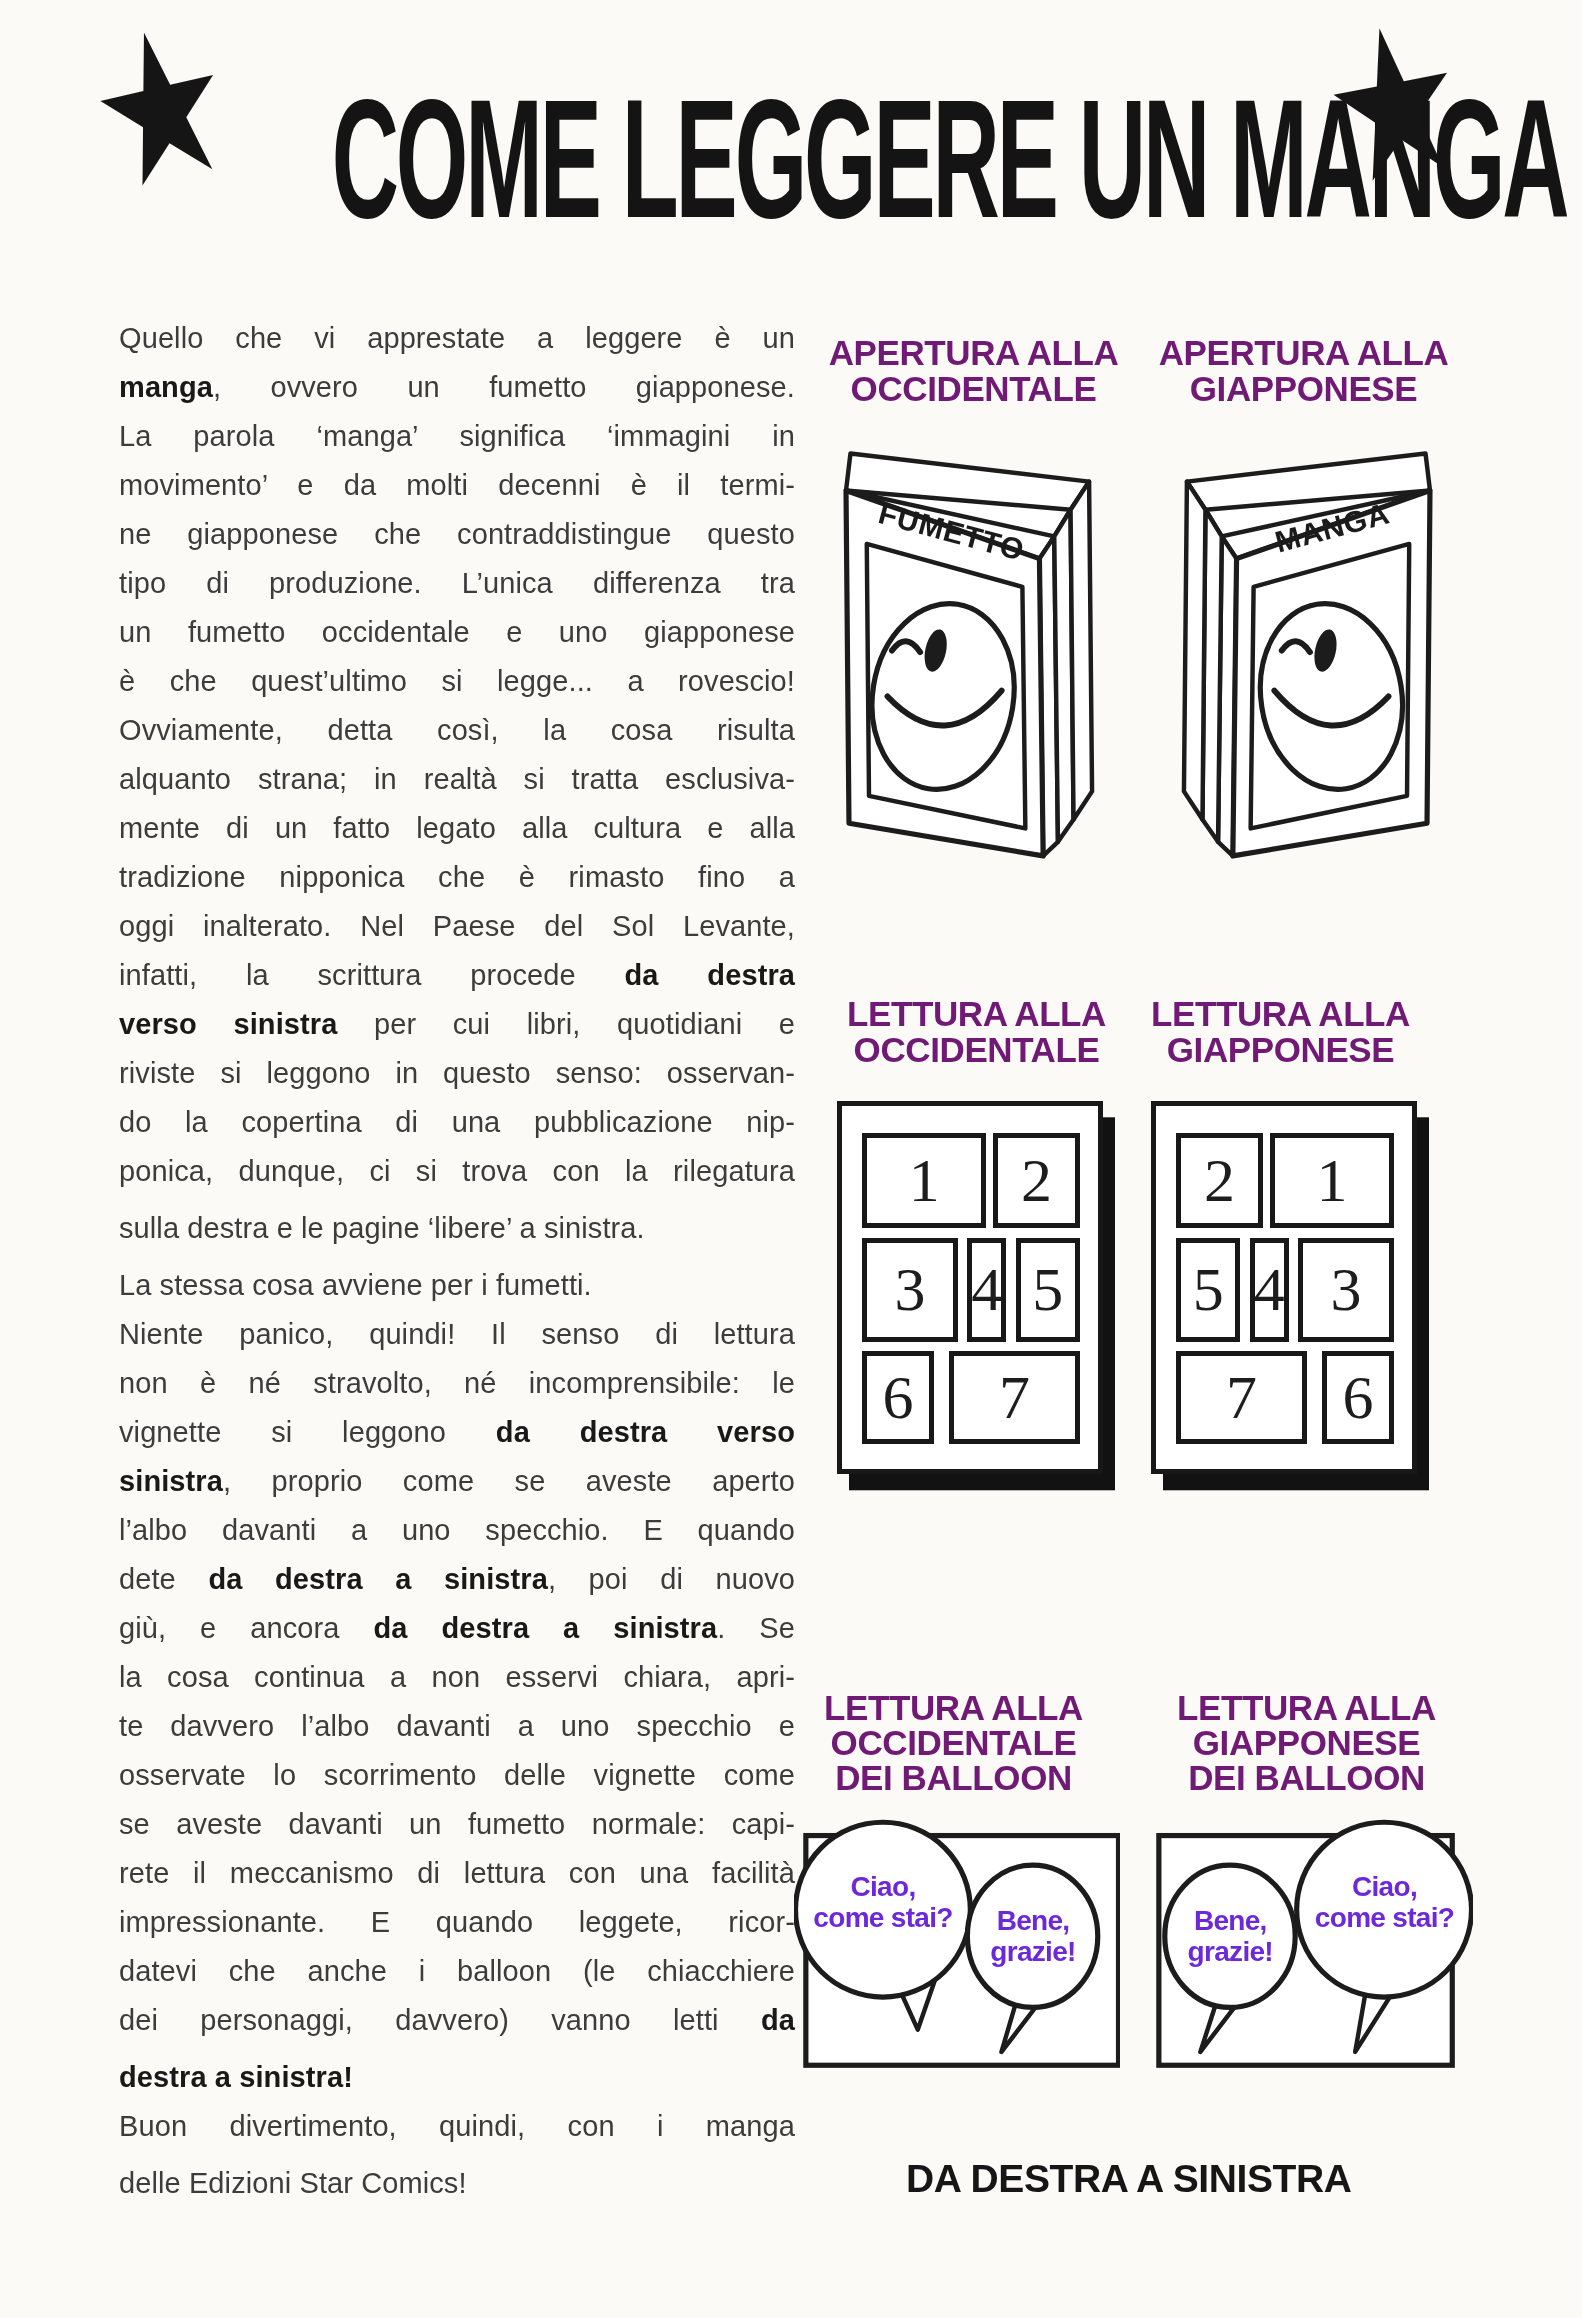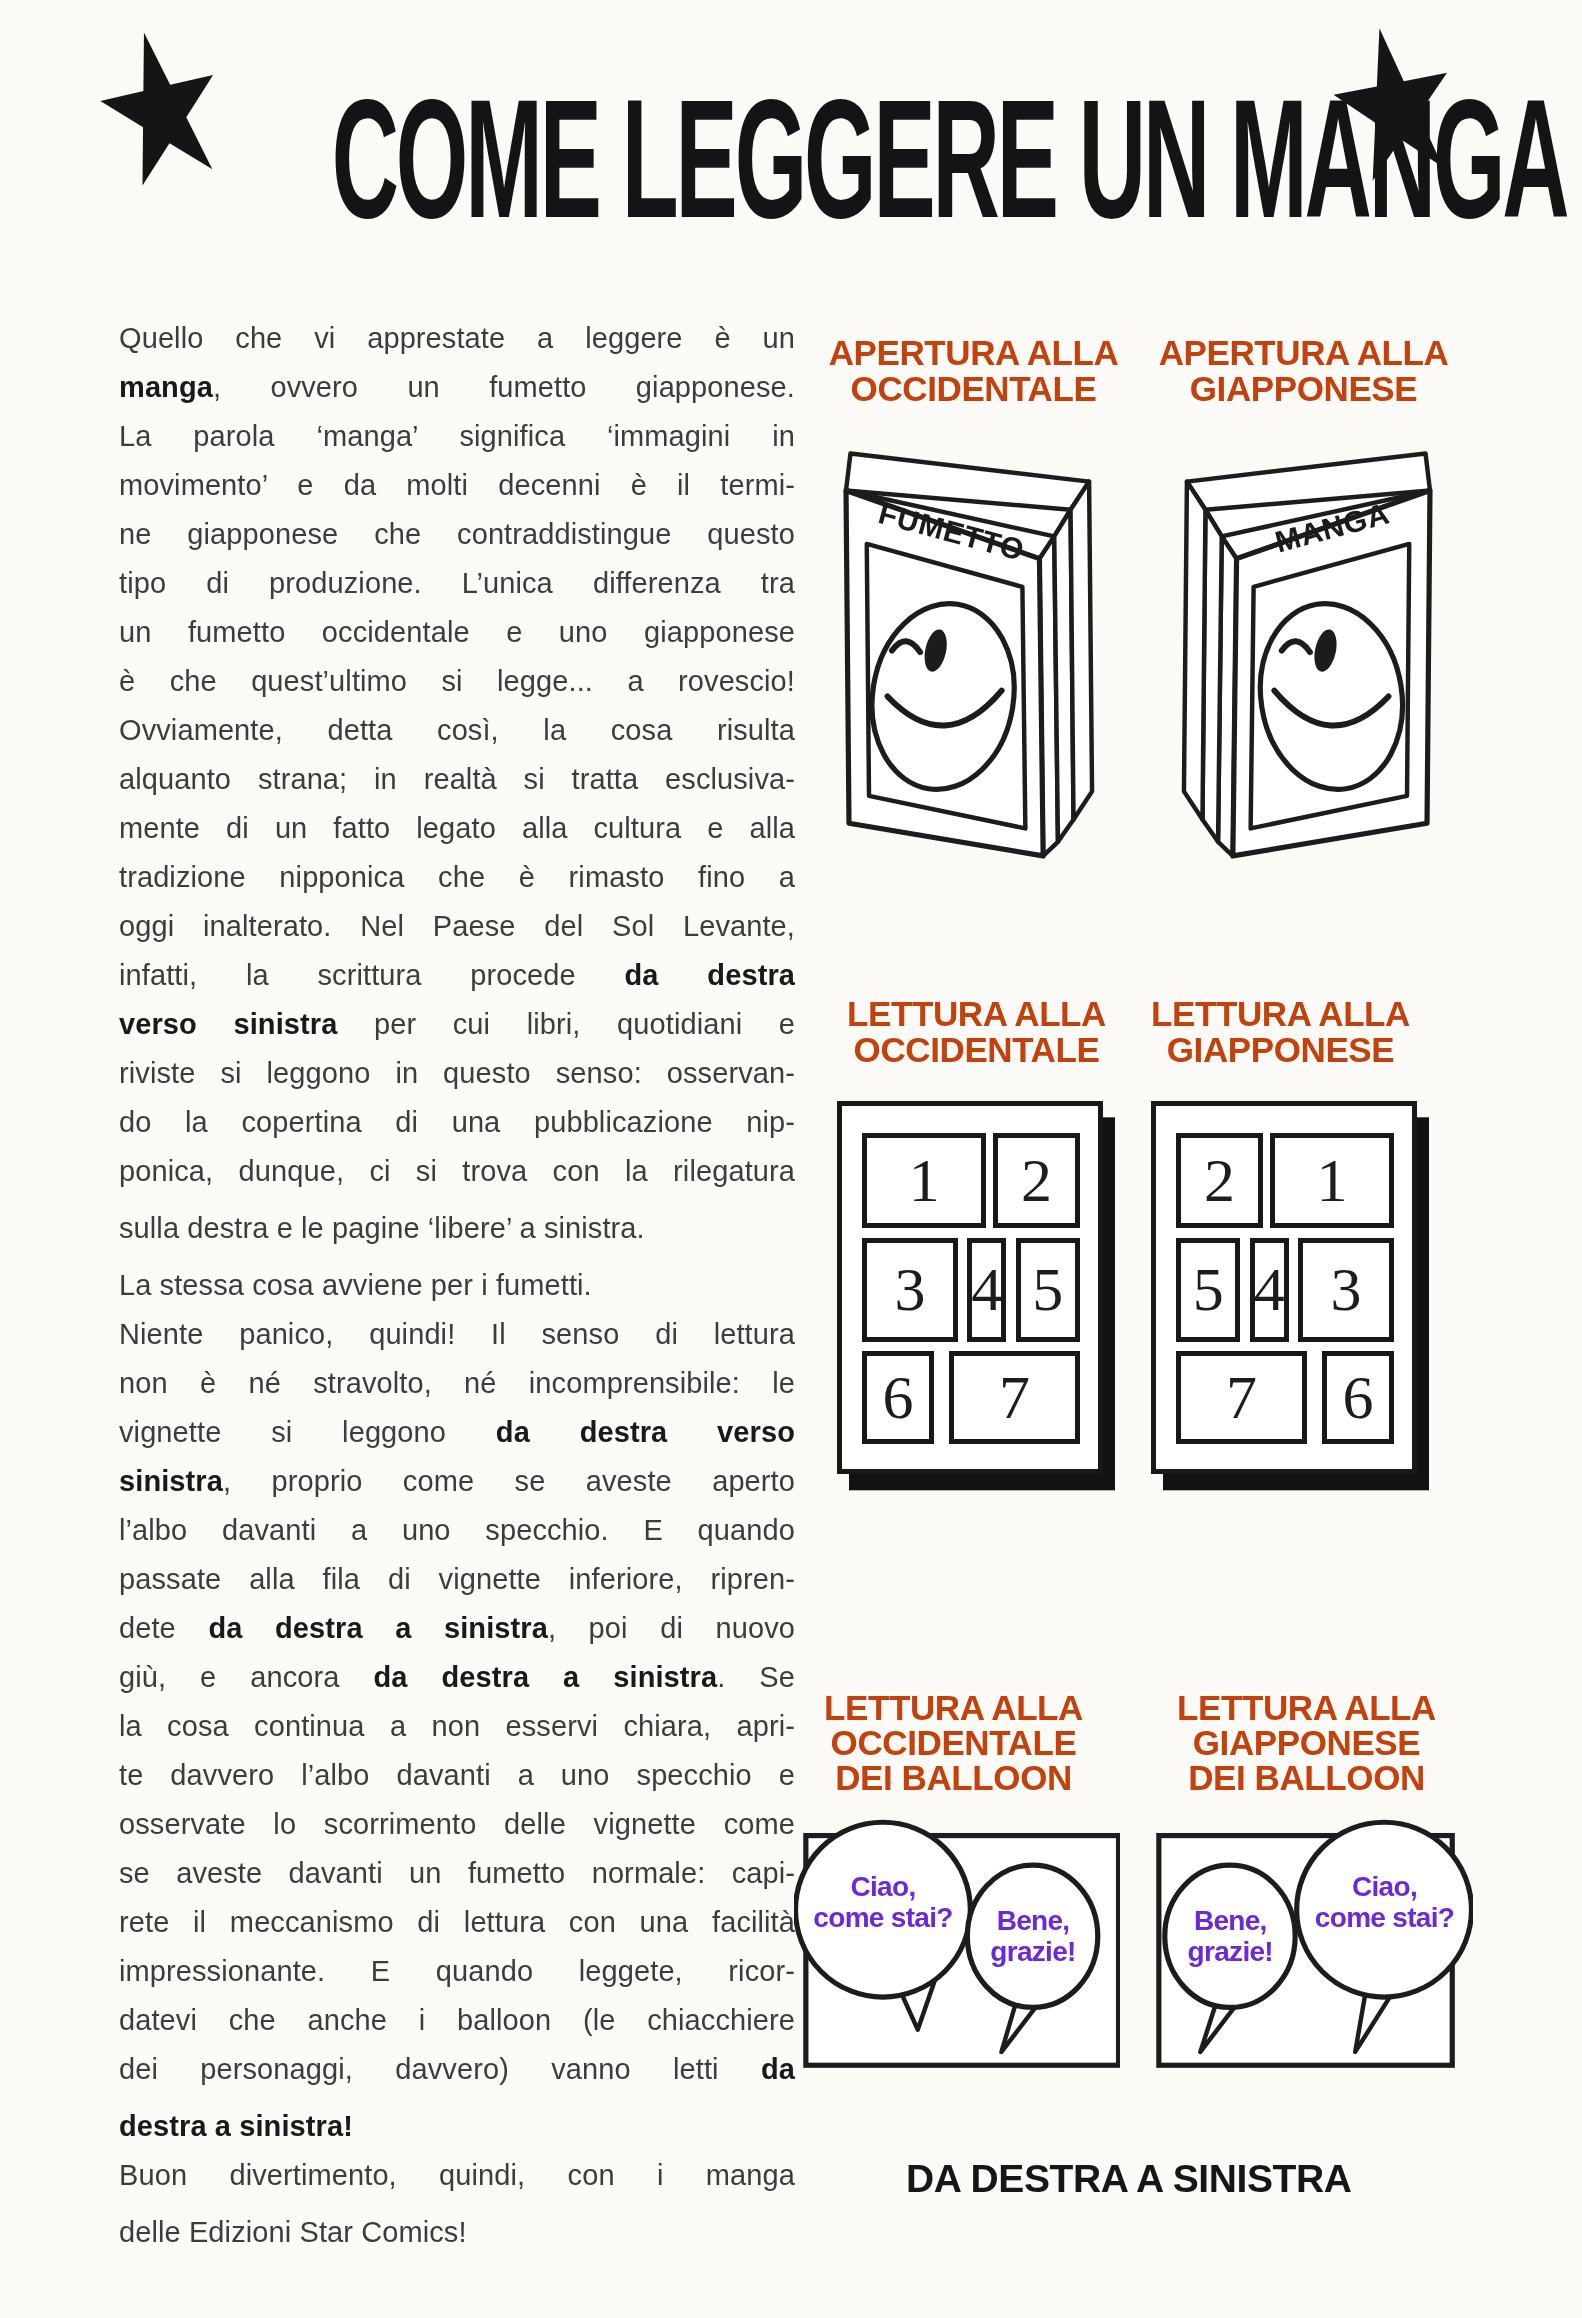--- a/index.html
+++ b/index.html
@@ -13,21 +13,21 @@
         font-size:111px;font-weight:bold;letter-spacing:-3.7px;white-space:nowrap;color:#141414;
         transform:scale(0.84,1.52);transform-origin:center top;}
   
   .textcol{position:absolute;left:119px;top:314px;width:676px;}
   .bline{height:49px;line-height:49px;font-size:29px;letter-spacing:0.1px;
          text-align:justify;text-align-last:justify;color:#3c3c3c;overflow:visible;}
   .bline.rag{text-align-last:left;margin-top:8px;}
   .bline .b{font-weight:bold;color:#191919;}
   
   .dlabel{position:absolute;width:341px;text-align:center;font-weight:bold;font-size:35px;
-          line-height:36px;letter-spacing:-0.4px;color:#c2410c;white-space:pre-line;}
+          line-height:36px;letter-spacing:-0.4px;color:#701a75;white-space:pre-line;}
   .caption{position:absolute;left:906px;top:2157px;width:445px;text-align:center;
           font-weight:bold;font-size:39px;letter-spacing:-0.4px;color:#161616;white-space:nowrap;}
   
   .book{position:absolute;width:258px;height:415px;}
   .book svg{position:absolute;left:0;top:0;}
   .booktitle{position:absolute;font-weight:bold;font-size:30px;letter-spacing:0.7px;color:#1b1b1b;
           text-align:center;white-space:nowrap;}
   .booktitle.fumetto{left:34px;top:64px;width:134px;transform:rotate(15deg);}
   .booktitle.manga{left:99px;top:62px;width:116px;transform:rotate(-15deg);}
   
@@ -71,21 +71,20 @@
     <div class="bline"><span>riviste si leggono in questo senso: osservan-</span></div>
     <div class="bline"><span>do la copertina di una pubblicazione nip-</span></div>
     <div class="bline"><span>ponica, dunque, ci si trova con la rilegatura</span></div>
     <div class="bline rag"><span>sulla destra e le pagine ‘libere’ a sinistra.</span></div>
     <div class="bline rag"><span>La stessa cosa avviene per i fumetti.</span></div>
     <div class="bline"><span>Niente panico, quindi! Il senso di lettura</span></div>
     <div class="bline"><span>non è né stravolto, né incomprensibile: le</span></div>
     <div class="bline"><span>vignette si leggono </span><span class="b">da destra verso</span></div>
     <div class="bline"><span class="b">sinistra</span><span>, proprio come se aveste aperto</span></div>
     <div class="bline"><span>l’albo davanti a uno specchio. E quando</span></div>
-    <div class="bline"><span>passate alla fila di vignette inferiore, ripren-</span></div>
     <div class="bline"><span>dete </span><span class="b">da destra a sinistra</span><span>, poi di nuovo</span></div>
     <div class="bline"><span>giù, e ancora </span><span class="b">da destra a sinistra</span><span>. Se</span></div>
     <div class="bline"><span>la cosa continua a non esservi chiara, apri-</span></div>
     <div class="bline"><span>te davvero l’albo davanti a uno specchio e</span></div>
     <div class="bline"><span>osservate lo scorrimento delle vignette come</span></div>
     <div class="bline"><span>se aveste davanti un fumetto normale: capi-</span></div>
     <div class="bline"><span>rete il meccanismo di lettura con una facilità</span></div>
     <div class="bline"><span>impressionante. E quando leggete, ricor-</span></div>
     <div class="bline"><span>datevi che anche i balloon (le chiacchiere</span></div>
     <div class="bline"><span>dei personaggi, davvero) vanno letti </span><span class="b">da</span></div>

